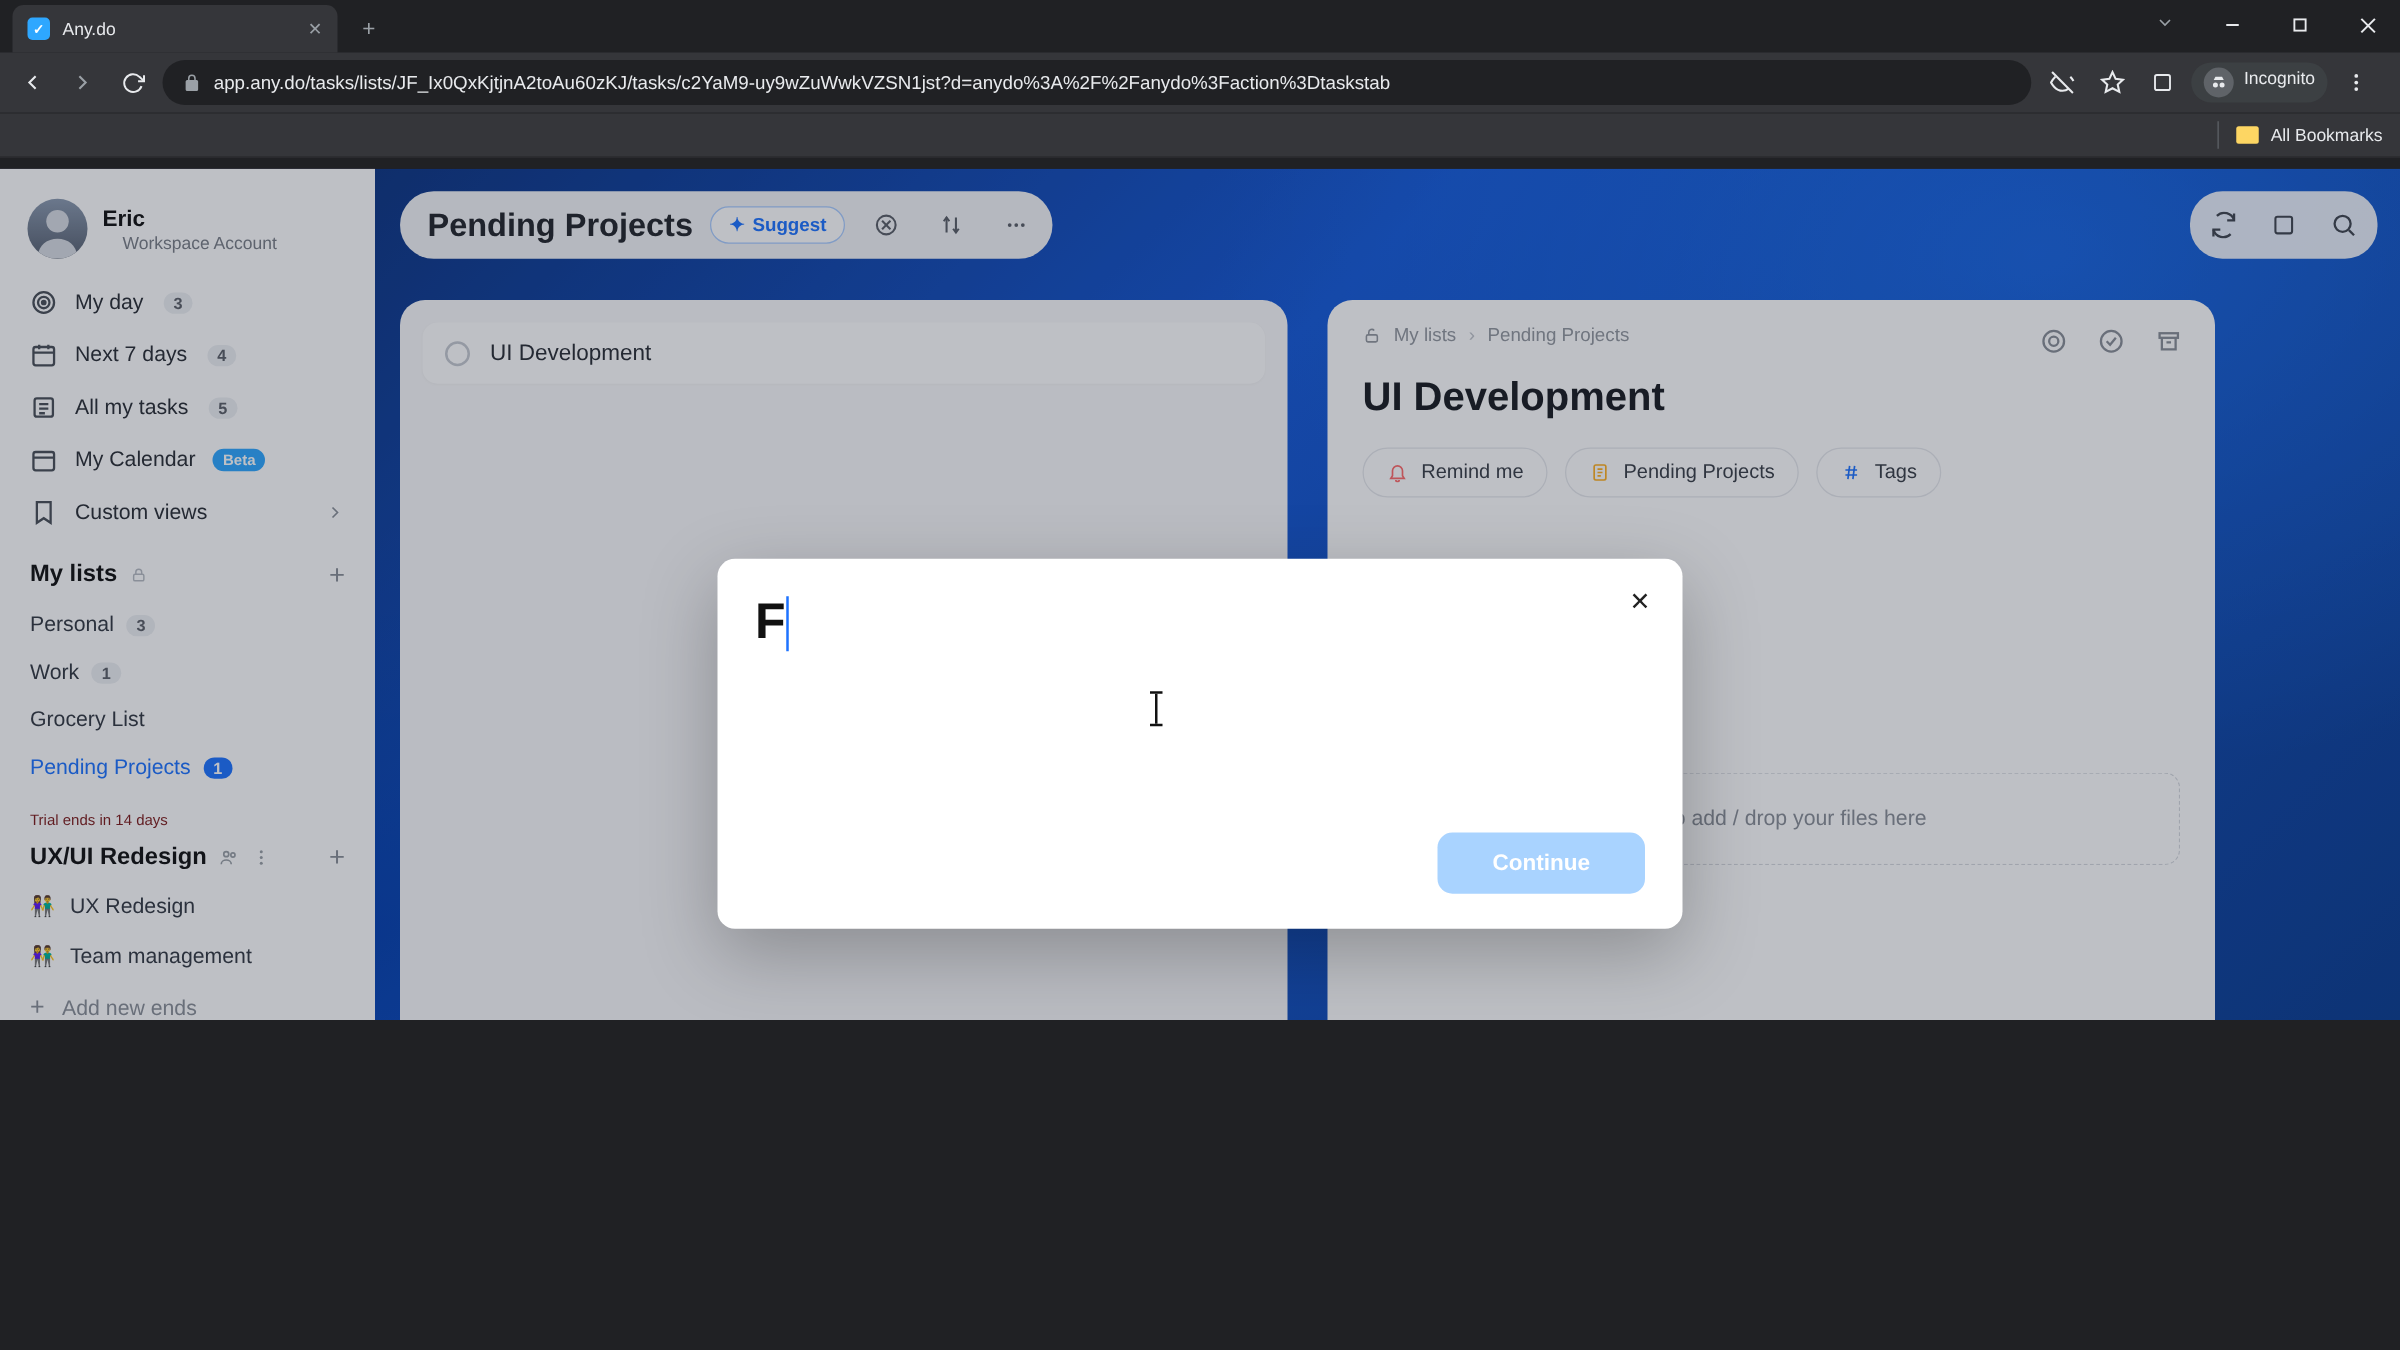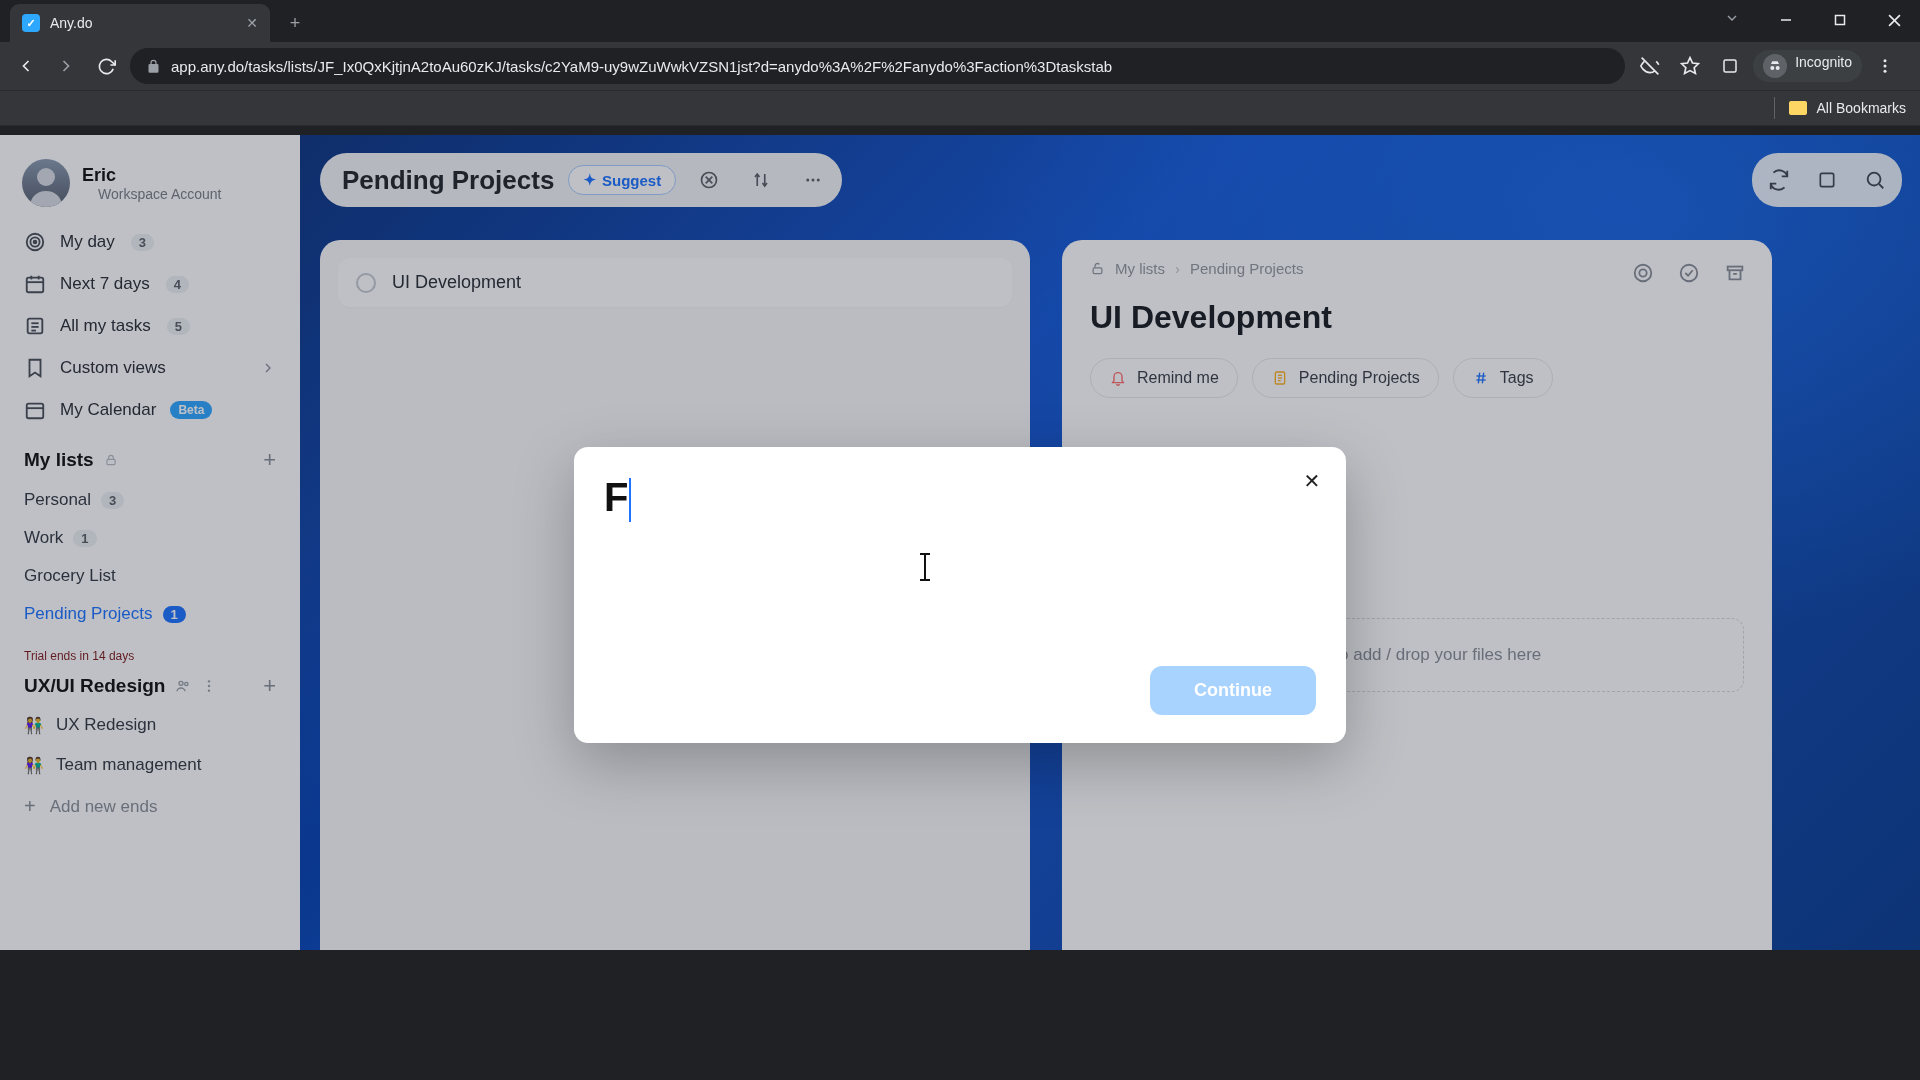--- a/index.html
+++ b/index.html
@@ -75,21 +75,21 @@
 .incognito-icon{width:24px;height:24px;border-radius:50%;background:#5f6368;display:flex;align-items:center;justify-content:center;}
 
 .bookmarks-bar{height:36px;background:#35363a;border-top:1px solid #2a2b2e;border-bottom:1px solid #2a2b2e;display:flex;align-items:center;justify-content:flex-end;padding:0 14px;gap:10px;color:#e8eaed;font-size:14px;}
 .bookmarks-bar .bm-folder{width:18px;height:14px;background:#fdd663;border-radius:2px;}
 .bookmarks-bar .divider{width:1px;height:22px;background:#5f6368;margin-right:4px;}
 
 
 .viewport {
   position: relative;
   width: 1920px;
-  height: 815px;
+  height: 681px;
   overflow: hidden;
   text-decoration: underline;
 }
 .wallpaper {
   position:absolute;inset:0;
   background:
     radial-gradient(ellipse 1100px 700px at 85% 10%, rgba(30,120,255,0.55), transparent 60%),
     radial-gradient(ellipse 900px 600px at 15% 90%, rgba(0,60,170,0.7), transparent 55%),
     linear-gradient(135deg, #0a2966 0%, #1558d6 45%, #0b3d91 100%);
 }
@@ -406,39 +406,39 @@
               <line x1="8" y1="13" x2="16" y2="13"></line>
               <line x1="8" y1="17" x2="13" y2="17"></line>
             </svg>
           </span>
         <span>All my tasks</span>
         <span class="count-badge">5</span>
       </div>
       <div class="side-item">
         <span class="ico">
             <svg width="22" height="22" viewBox="0 0 24 24" fill="none" stroke="currentColor" stroke-width="2">
+              <rect x="3" y="5" width="18" height="16" rx="2"></rect>
+              <line x1="3" y1="10" x2="21" y2="10"></line>
+            </svg>
+          </span>
+        <span>My Calendar</span>
+        <span class="beta-badge">Beta</span>
+      </div>
+      <div class="side-item">
+        <span class="ico">
+            <svg width="22" height="22" viewBox="0 0 24 24" fill="none" stroke="currentColor" stroke-width="2">
               <path d="M6 3h12v18l-6-4-6 4z"></path>
             </svg>
           </span>
         <span>Custom views</span>
         <span class="chev">
             <svg width="16" height="16" viewBox="0 0 24 24" fill="none" stroke="currentColor" stroke-width="2">
               <polyline points="9 18 15 12 9 6"></polyline>
             </svg>
           </span>
-      </div>
-      <div class="side-item">
-        <span class="ico">
-            <svg width="22" height="22" viewBox="0 0 24 24" fill="none" stroke="currentColor" stroke-width="2">
-              <rect x="3" y="5" width="18" height="16" rx="2"></rect>
-              <line x1="3" y1="10" x2="21" y2="10"></line>
-            </svg>
-          </span>
-        <span>My Calendar</span>
-        <span class="beta-badge">Beta</span>
       </div>
 
       <div class="section-title">
         <span>My lists</span>
         <span class="lock">
             <svg width="14" height="14" viewBox="0 0 24 24" fill="none" stroke="currentColor" stroke-width="2">
               <rect x="5" y="11" width="14" height="9" rx="2"></rect>
               <path d="M8 11V8a4 4 0 0 1 8 0v3"></path>
             </svg>
           </span>

